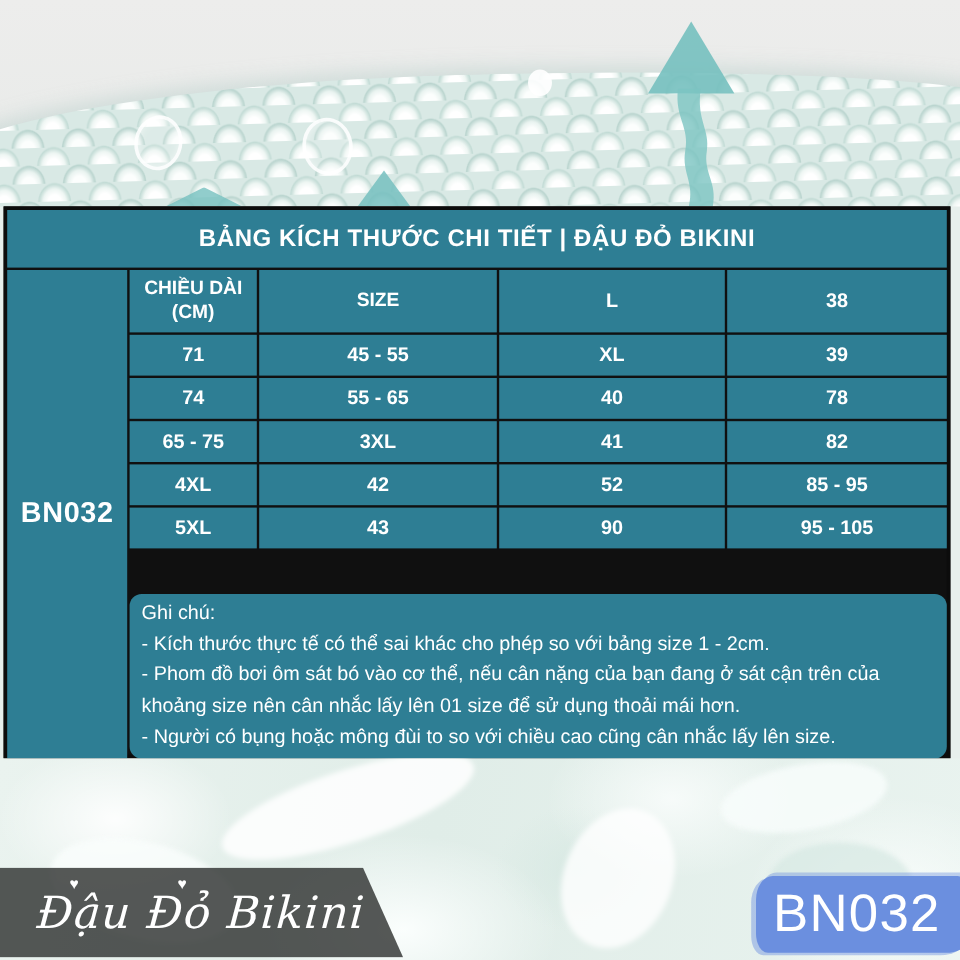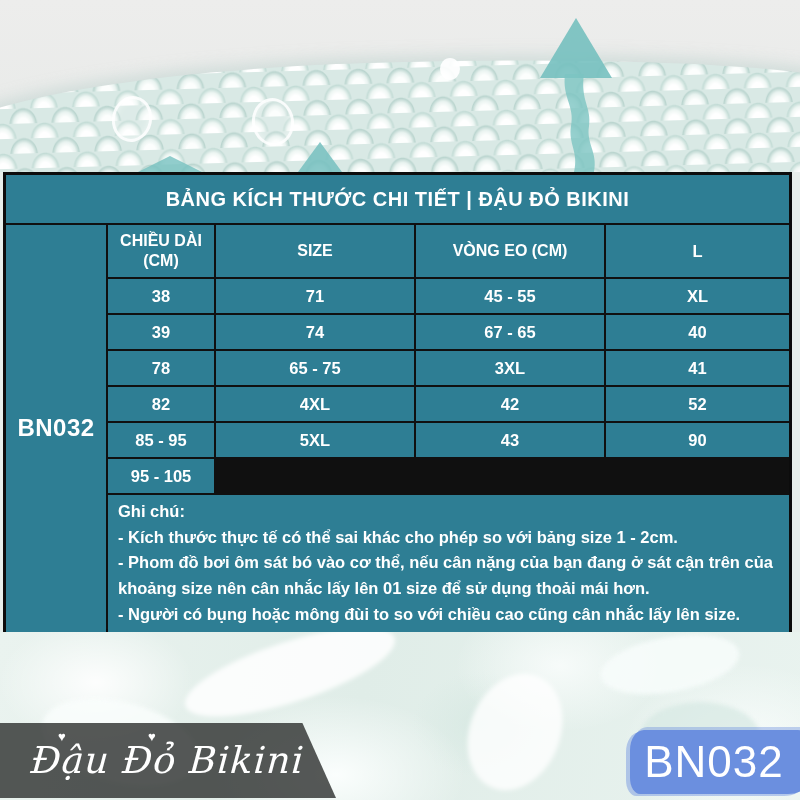--- a/index.html
+++ b/index.html
@@ -56,21 +56,21 @@
     gap:2px;color:#ffffff;
   }
   .cell{background:#2e7e94;display:flex;align-items:center;justify-content:center;text-align:center;}
   .cell.title{grid-column:1 / -1;font-size:20px;font-weight:bold;letter-spacing:.5px;}
   .cell.colhead{font-weight:bold;font-size:16px;line-height:1.25;white-space:pre-line;}
   .cell.code{grid-column:1;grid-row:2 / 10;font-size:24px;font-weight:bold;letter-spacing:.5px;}
   .cell.val{font-weight:bold;font-size:16.5px;}
   .cell.notes{
     grid-column:2 / 6;grid-row:9;
     flex-direction:column;align-items:flex-start;justify-content:center;
-    text-align:left;padding:4px 10px;font-size:16.5px;line-height:1.56;font-weight:700;
+    text-align:left;padding:4px 10px;font-size:16.5px;line-height:1.56;font-weight:400;border-radius:10px;
   }
 
   
   .photo-bottom{
     position:absolute;left:0;top:632px;width:800px;height:168px;overflow:hidden;
     background:
       radial-gradient(140px 90px at 12% 30%, rgba(255,255,255,.9), rgba(255,255,255,0) 70%),
       radial-gradient(180px 110px at 42% 85%, rgba(252,255,254,.95), rgba(255,255,255,0) 72%),
       radial-gradient(150px 95px at 70% 20%, rgba(250,253,252,.85), rgba(255,255,255,0) 70%),
       radial-gradient(170px 120px at 93% 70%, rgba(251,254,253,.9), rgba(255,255,255,0) 72%),
@@ -116,31 +116,30 @@
   <div class="arrow-wedge"></div>
 </div>
 
 <div class="size-table">
   <div class="cell title">BẢNG KÍCH THƯỚC CHI TIẾT | ĐẬU ĐỎ BIKINI</div>
 
   <div class="cell code">BN032</div>
 
   <div class="cell colhead">CHIỀU DÀI (CM)</div>
   <div class="cell colhead">SIZE</div>
-  <div class="cell colhead">VÒNG EO (CM)</div>
 
   <div class="cell val">L</div>
   <div class="cell val">38</div>
   <div class="cell val">71</div>
   <div class="cell val">45 - 55</div>
 
   <div class="cell val">XL</div>
   <div class="cell val">39</div>
   <div class="cell val">74</div>
-  <div class="cell val">67 - 65</div>
+  <div class="cell val">55 - 65</div>
 
   <div class="cell val">40</div>
   <div class="cell val">78</div>
   <div class="cell val">65 - 75</div>
 
   <div class="cell val">3XL</div>
   <div class="cell val">41</div>
   <div class="cell val">82</div>
 
   <div class="cell val">4XL</div>

